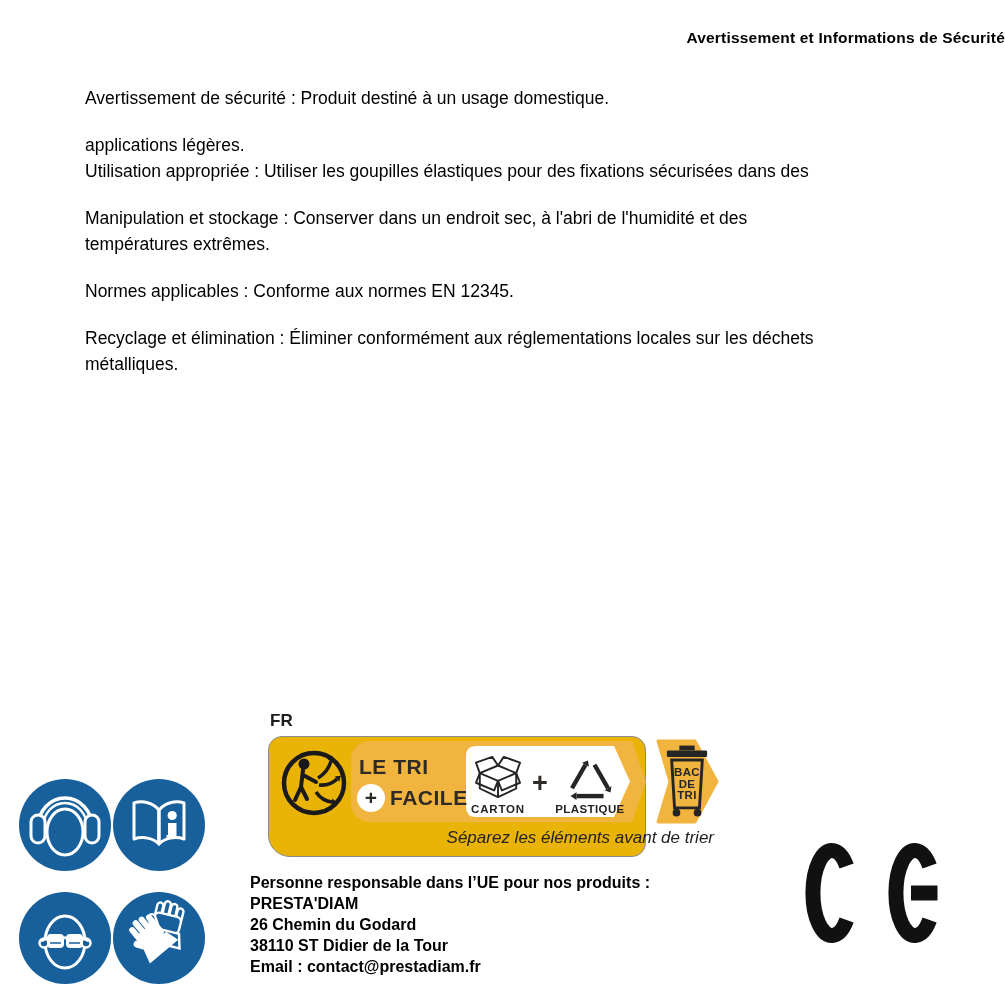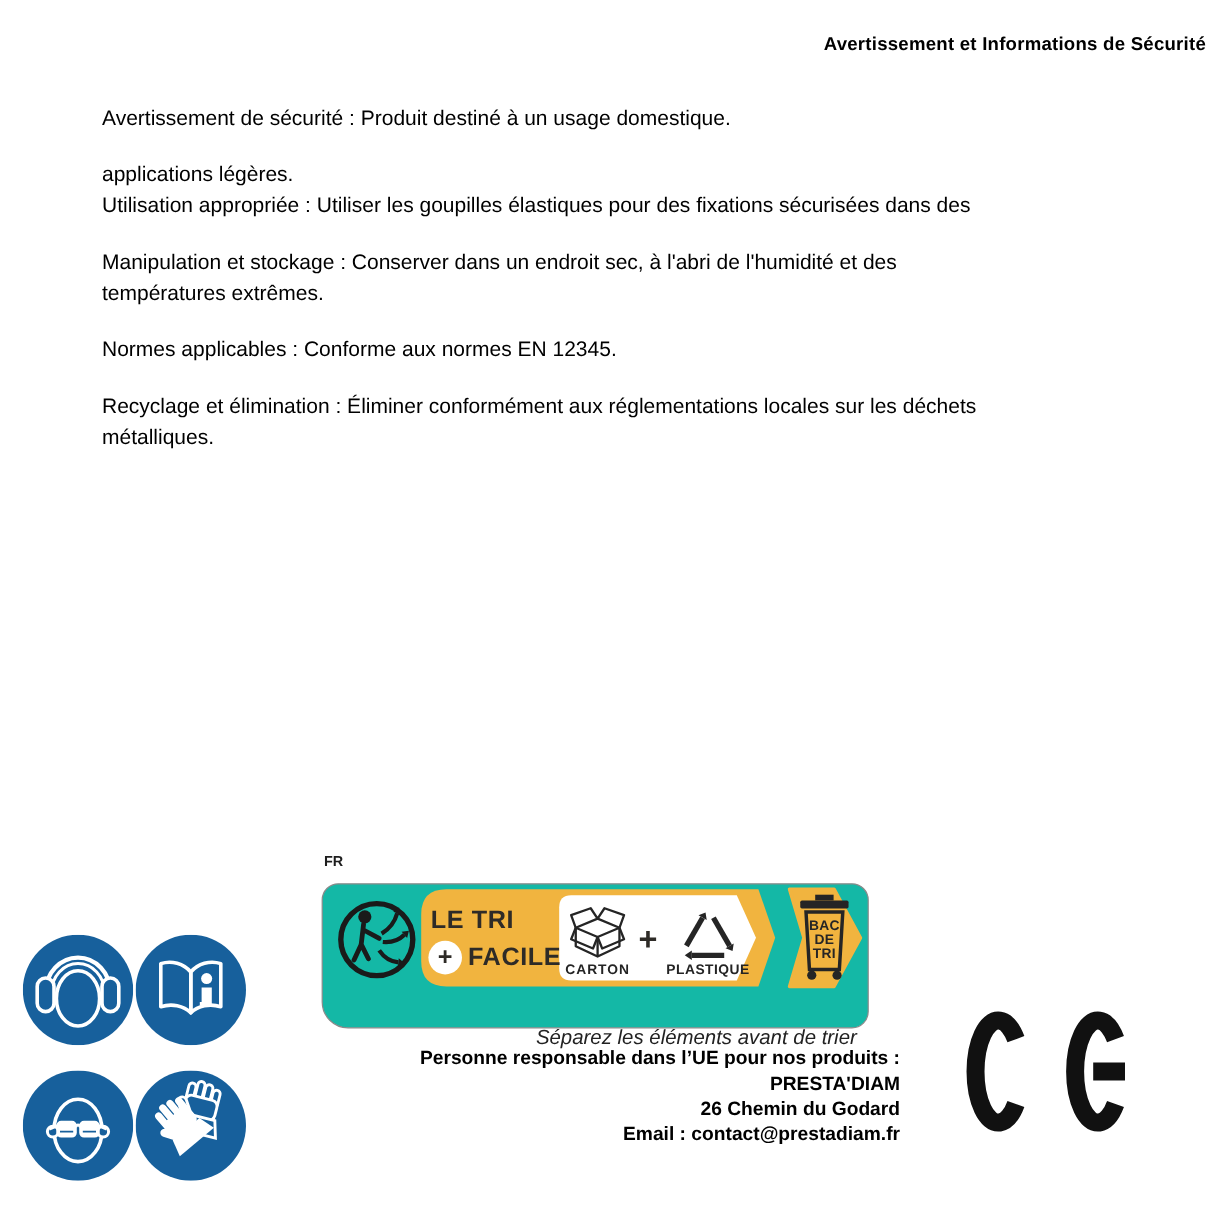--- a/index.html
+++ b/index.html
@@ -14,25 +14,25 @@
   .content { position:absolute; left:73px; top:85px; width:880px; font-size:17.5px; line-height:26px; }
   .content p { margin:0 0 21px 12px; }
   .content .ln { display:block; white-space:nowrap; }
 
   .icons-grid {
     position:absolute; left:19px; top:779px;
     display:grid; grid-template-columns:92px 92px; column-gap:2px; row-gap:21px;
   }
   .icons-grid svg { display:block; }
 
-  .fr-label { position:absolute; left:270px; top:711px; font-size:12px; font-weight:bold; color:#1d1d1d; }
+  .fr-label { position:absolute; left:270px; top:711px; font-size:17px; font-weight:bold; color:#1d1d1d; }
 
   .infotri {
-    position:absolute; left:268px; top:736px; width:456px; height:121px;
-    background:#14b8a6; border:1.5px solid #8a8a8a; border-radius:14px 14px 14px 22px;
+    position:absolute; left:268px; top:736px; width:378px; height:121px;
+    background:#eab308; border:1.5px solid #8a8a8a; border-radius:14px 14px 14px 22px;
     box-sizing:border-box;
   }
   .infotri .abs { position:absolute; }
   .band-svg { left:0; top:0; width:452px; height:117px; }
   .triman-svg { left:12px; top:6px; }
   .letri  { left:90px;  top:18px; font-size:21px; font-weight:bold; color:#2e2b27; letter-spacing:0.5px; white-space:nowrap; }
   .pluscircle {
     left:88px; top:47px; width:28px; height:28px; border-radius:50%; background:#fff;
     text-align:center; line-height:28px; font-size:21px; font-weight:bold; color:#2e2b27;
   }
@@ -43,25 +43,25 @@
   .plussep { left:256px; top:31px; width:30px; text-align:center; font-size:27px; font-weight:bold; color:#2e2b27; }
   .plast-svg { left:293px; top:16px; }
   .plast-label { left:285px; top:66px; width:72px; letter-spacing:0.4px; }
   .bin-svg { left:395px; top:8px; }
   .bin-text {
     left:395px; top:30px; width:46px; text-align:center;
     font-size:11.5px; font-weight:bold; line-height:11.5px; color:#252525; letter-spacing:0.3px;
   }
   .caption {
     left:130px; top:91px; width:315px; text-align:right;
-    font-style:italic; font-size:17px; color:#222;margin-top:27px;
+    font-style:italic; font-size:17px; color:#222;
   }
 
   .address {
-    position:absolute; left:250px; top:872px; width:500px; text-align:right;
+    position:absolute; left:250px; top:872px; width:500px; text-align:left;
     font-size:16px; font-weight:bold; line-height:21px; color:#000;
   }
   .ce-svg { position:absolute; left:798px; top:842px; }
 </style>
 </head>
 <body>
 
 <div class="page">
 
   <div class="title">Avertissement et Informations de Sécurité</div>
@@ -200,20 +200,21 @@
       <div>TRI</div>
     </div>
 
     <div class="abs caption">Séparez les éléments avant de trier</div>
   </div>
 
   <div class="address">
     <div>Personne responsable dans l’UE pour nos produits :</div>
     <div>PRESTA'DIAM</div>
     <div>26 Chemin du Godard</div>
+    <div>38110 ST Didier de la Tour</div>
     <div>Email : contact@prestadiam.fr</div>
   </div>
 
   <svg class="ce-svg" width="146" height="102" viewBox="0 0 146 102">
     <path d="M48.6,24 A19,42.5 0 1 0 48.6,78" fill="none" stroke="#111" stroke-width="15"></path>
     <path d="M131.6,24 A19,42.5 0 1 0 131.6,78" fill="none" stroke="#111" stroke-width="15"></path>
     <path d="M113,51 L139.5,51" stroke="#111" stroke-width="15"></path>
   </svg>
 
 </div>

